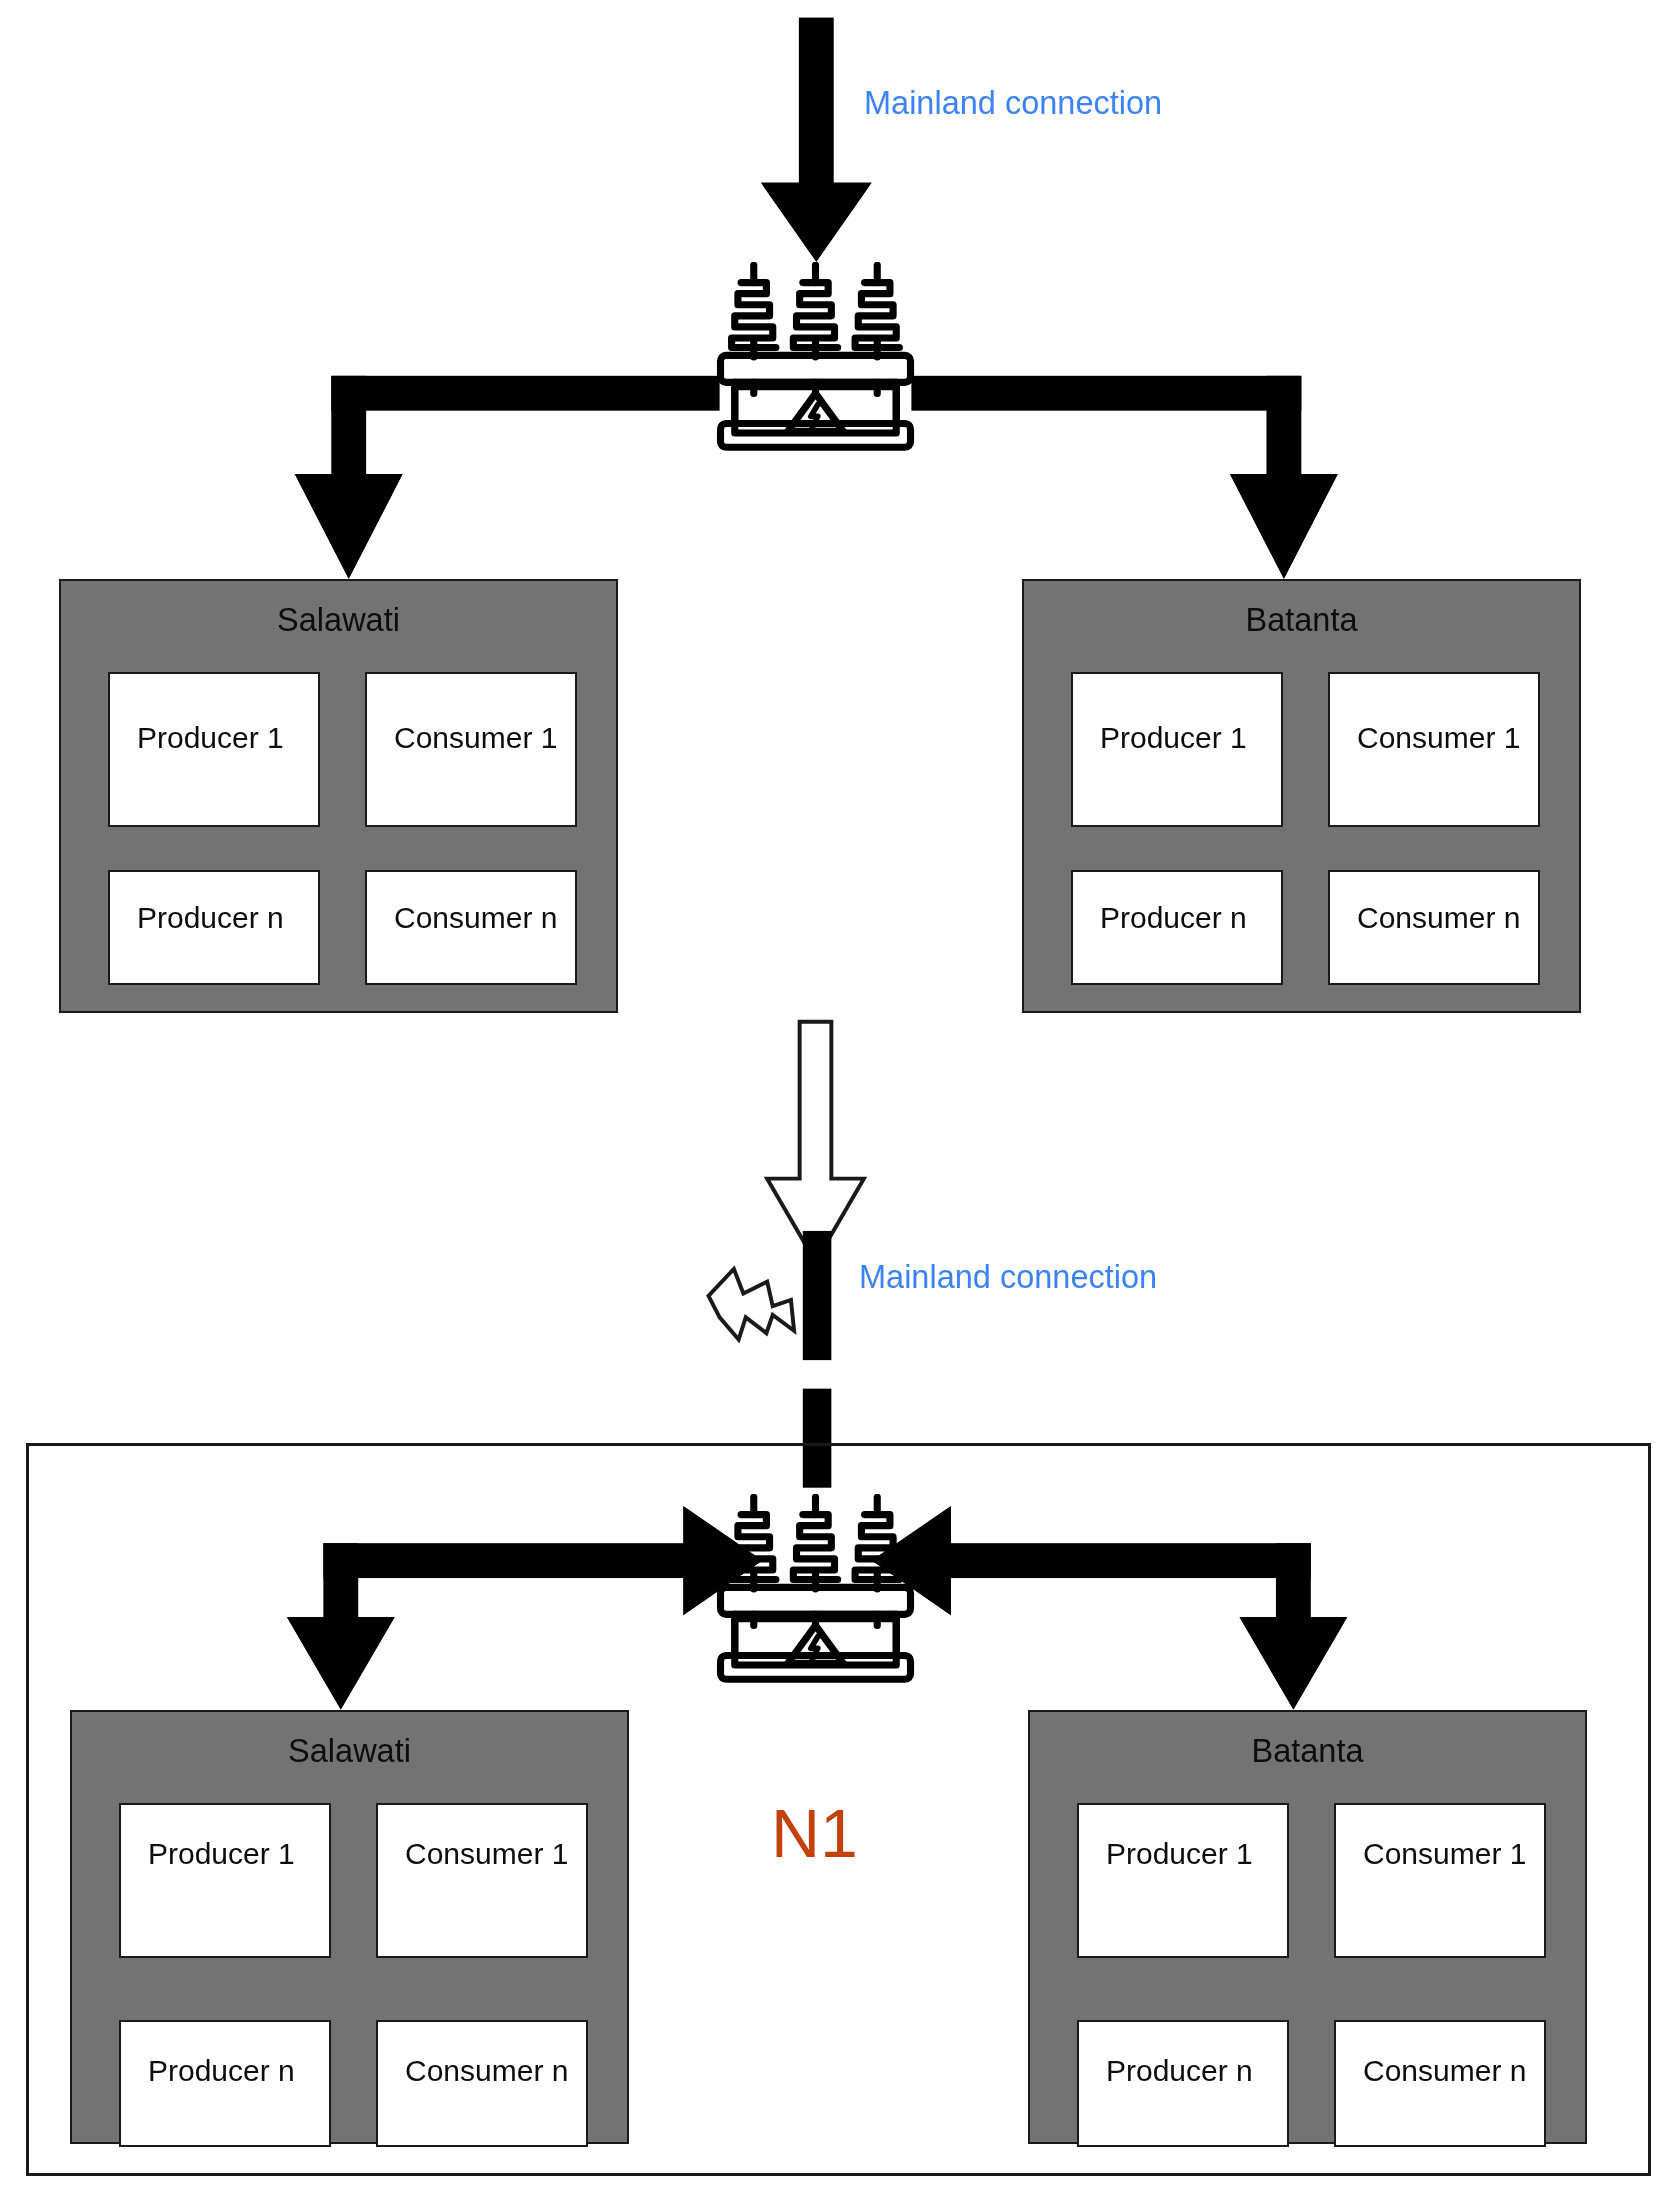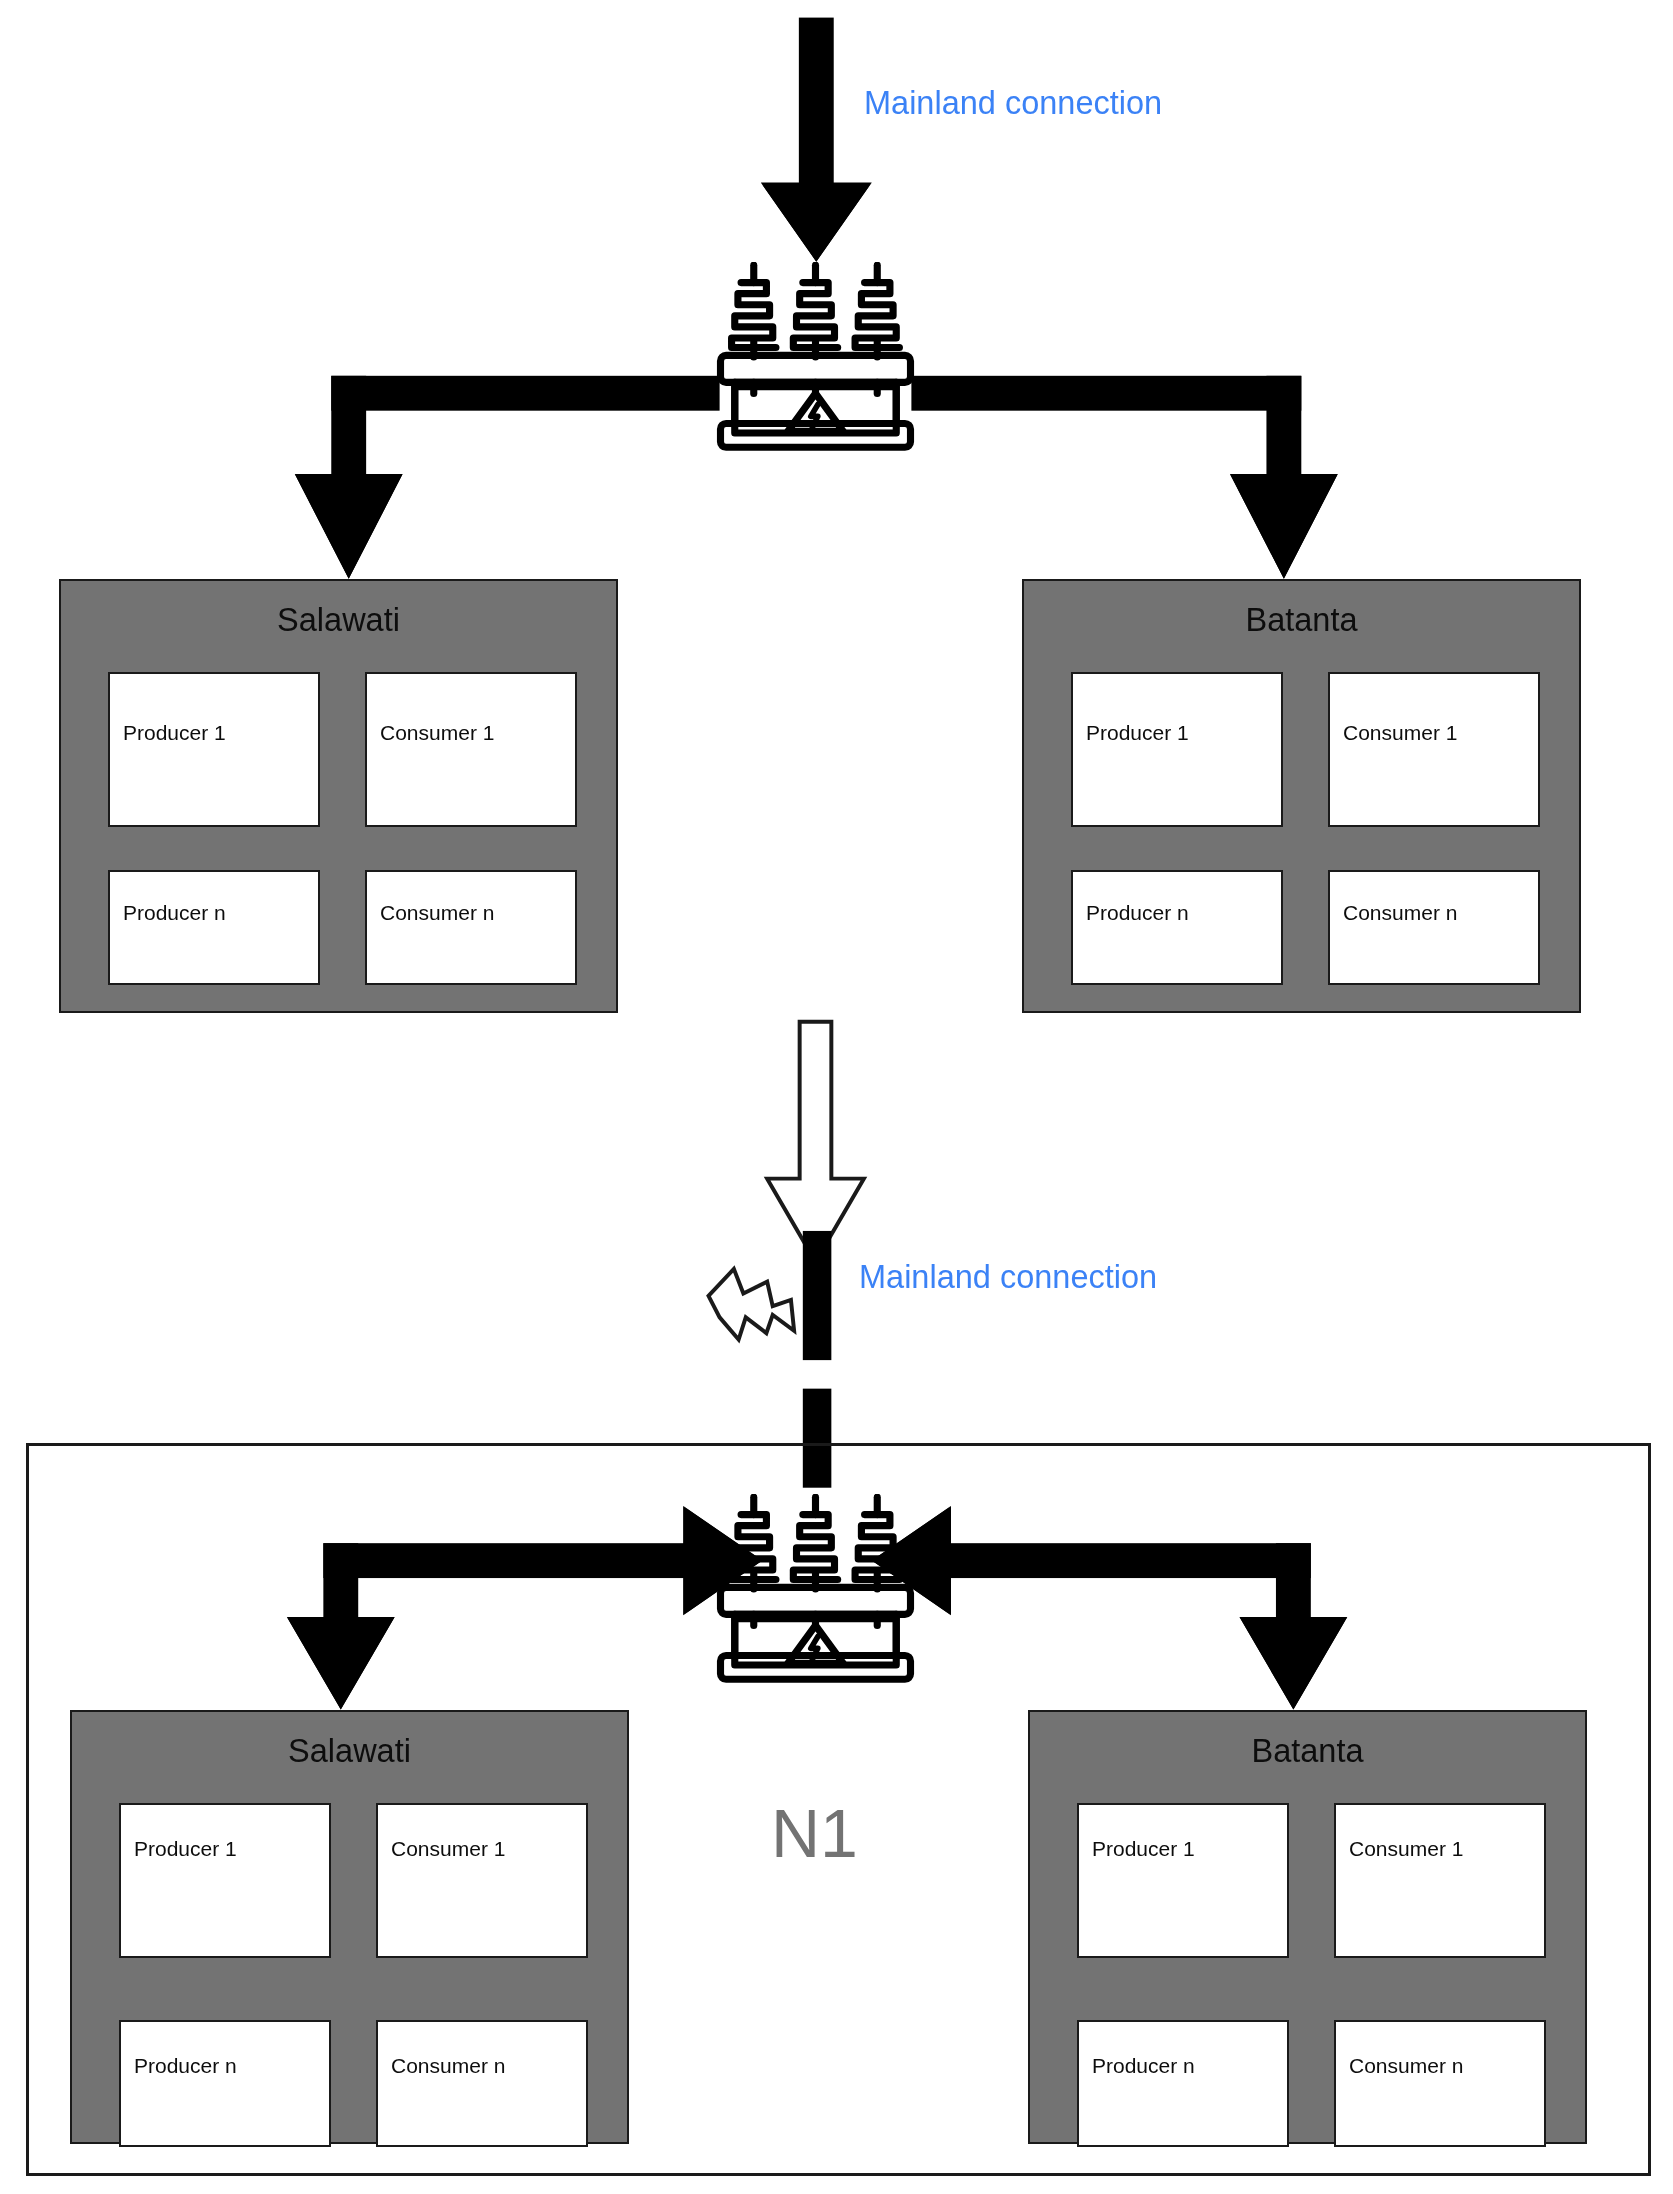--- a/index.html
+++ b/index.html
@@ -43,22 +43,22 @@
     white-space: nowrap;
   }
   .unit-box {
     position: absolute;
     box-sizing: border-box;
     border: 2.4px solid #1a1a1a;
     background: #ffffff;
   }
   .unit-label {
     position: absolute;
-    left: 13px;
-    font-size: 21px;
+    left: 27px;
+    font-size: 30px;
     line-height: 1.1;
     color: #0d0d0d;
     white-space: nowrap;
   }
   .conn-label {
     position: absolute;
     font-size: 32.5px;
     line-height: 1.1;
     color: #3b82f6;
     white-space: nowrap;
@@ -66,21 +66,21 @@
   .outer-frame {
     position: absolute;
     box-sizing: border-box;
     border: 3.2px solid #1a1a1a;
     background: transparent;
   }
   .net-tag {
     position: absolute;
     font-size: 68px;
     line-height: 1;
-    color: #737373;
+    color: #c2410c;
     white-space: nowrap;
   }
   .tf-wrap {
     position: absolute;
   }
 </style>
 </head>
 <body>
 
 <div id="stage">

